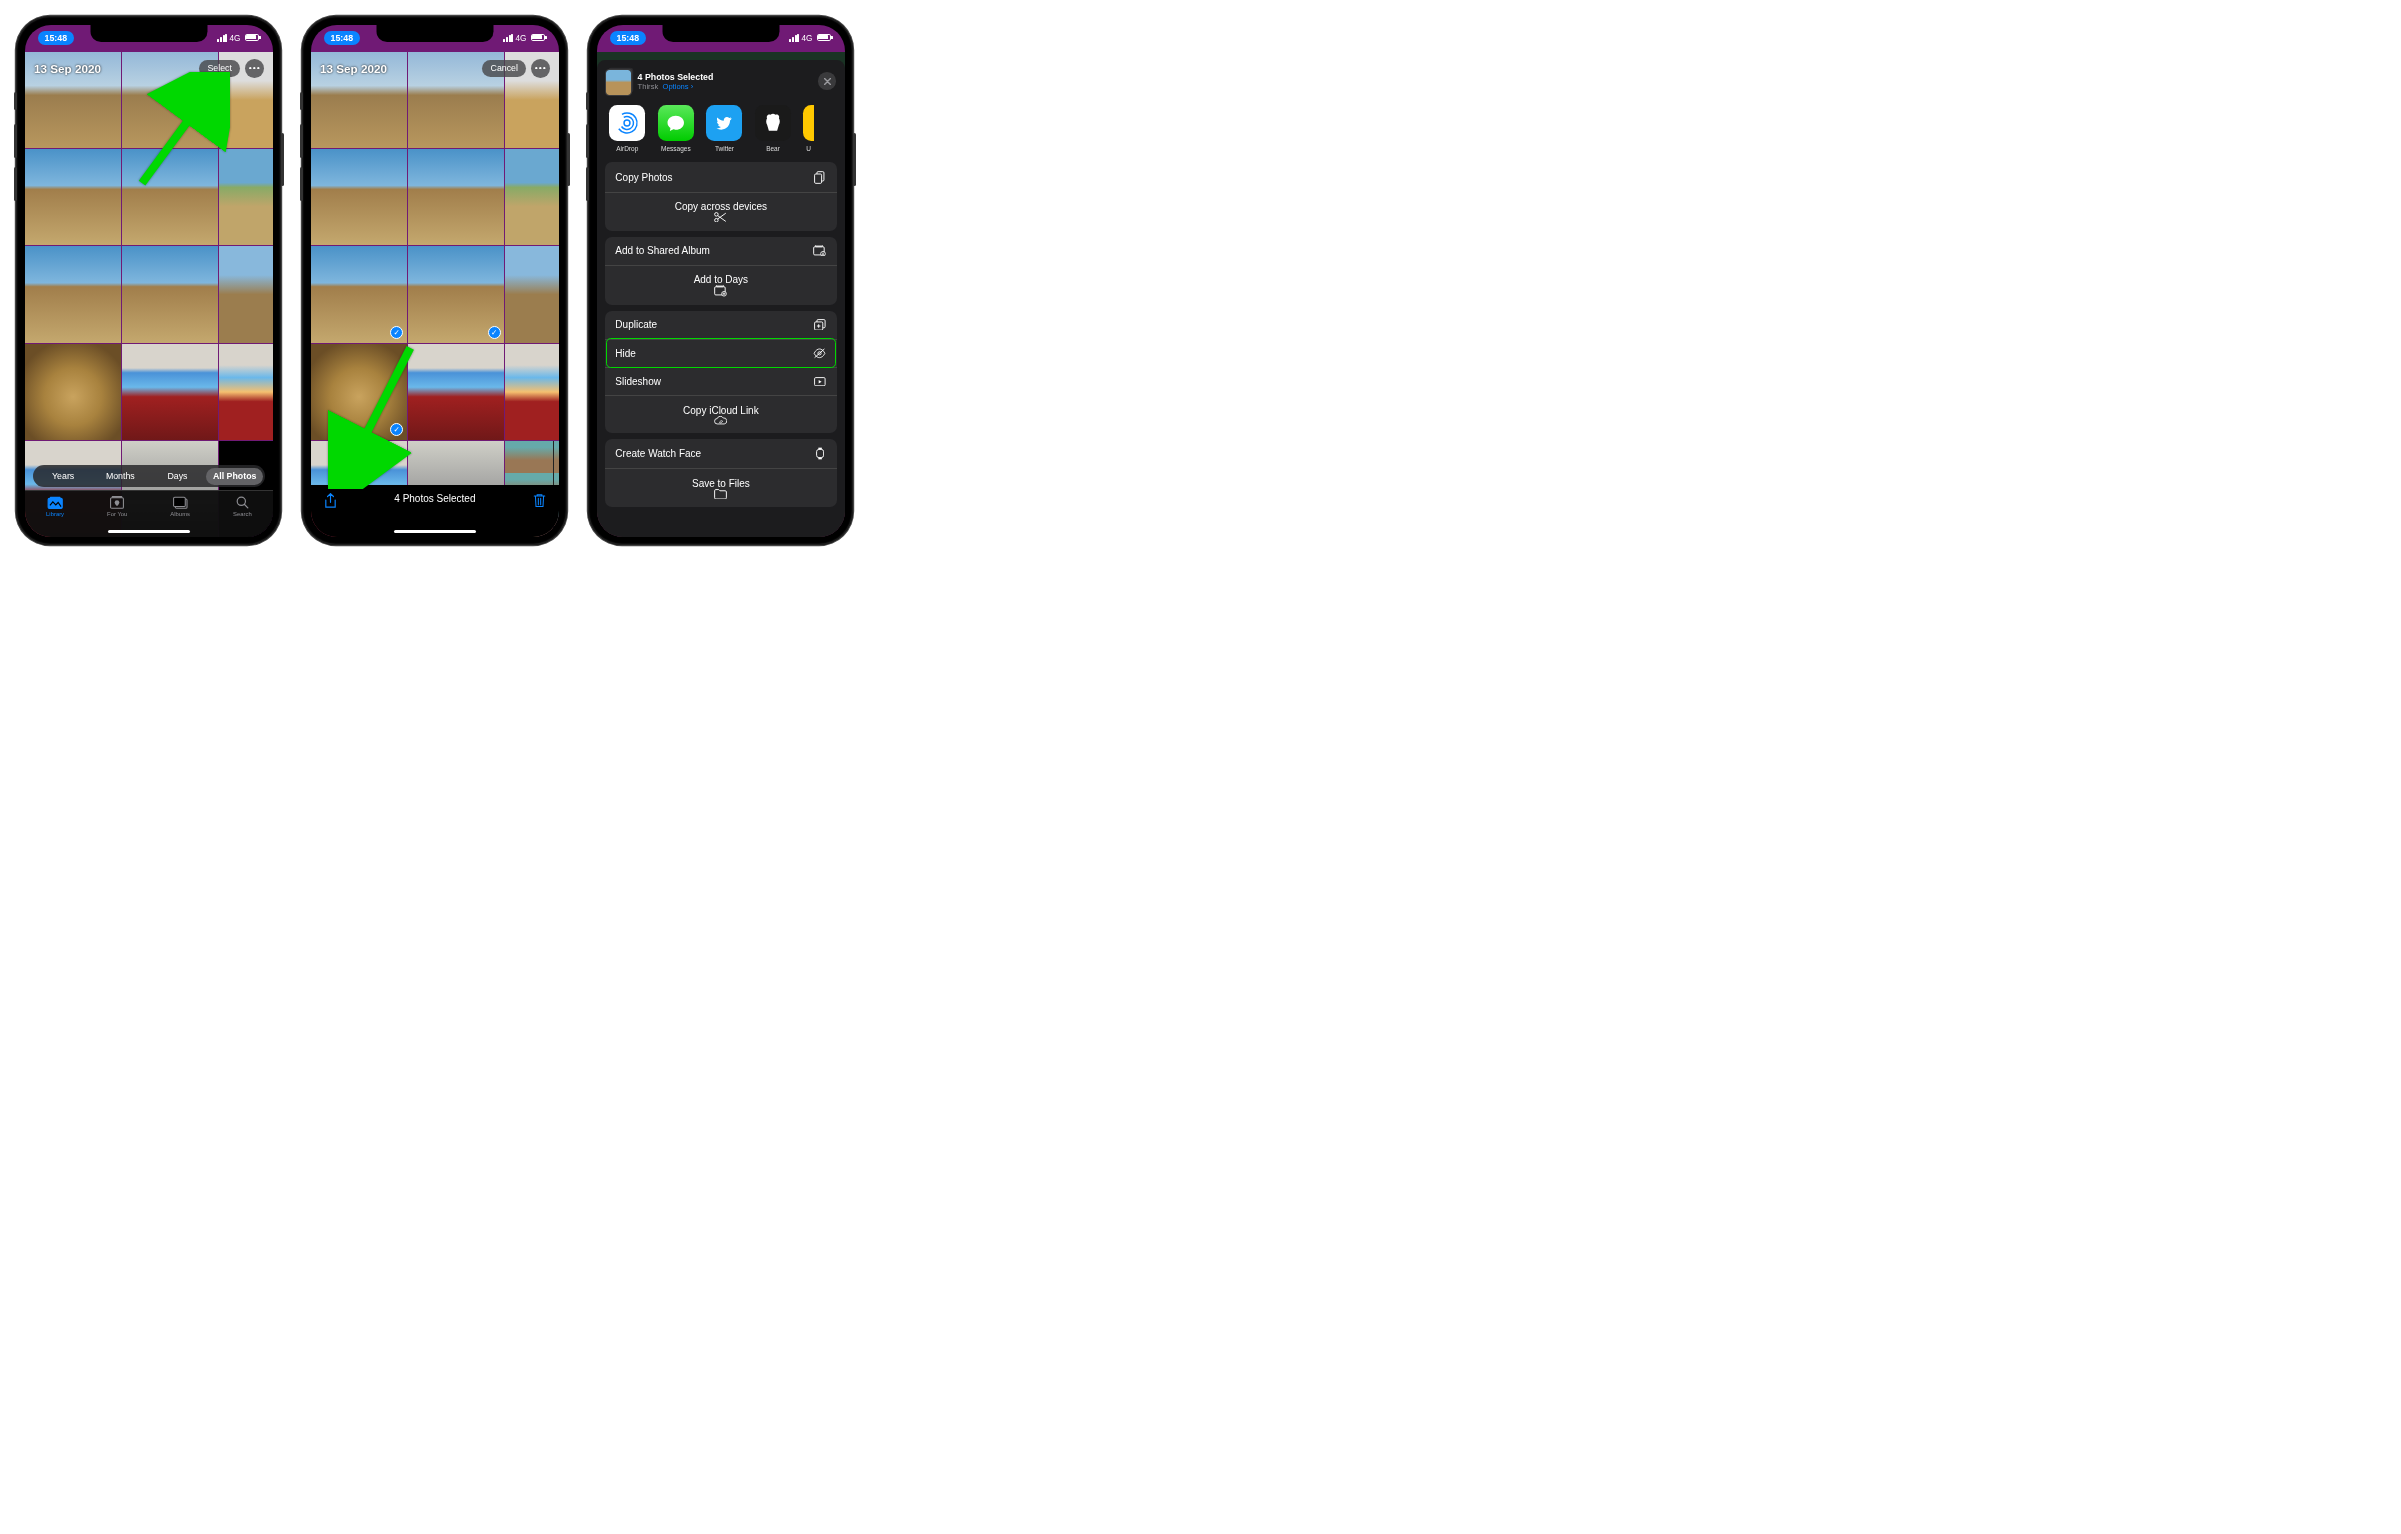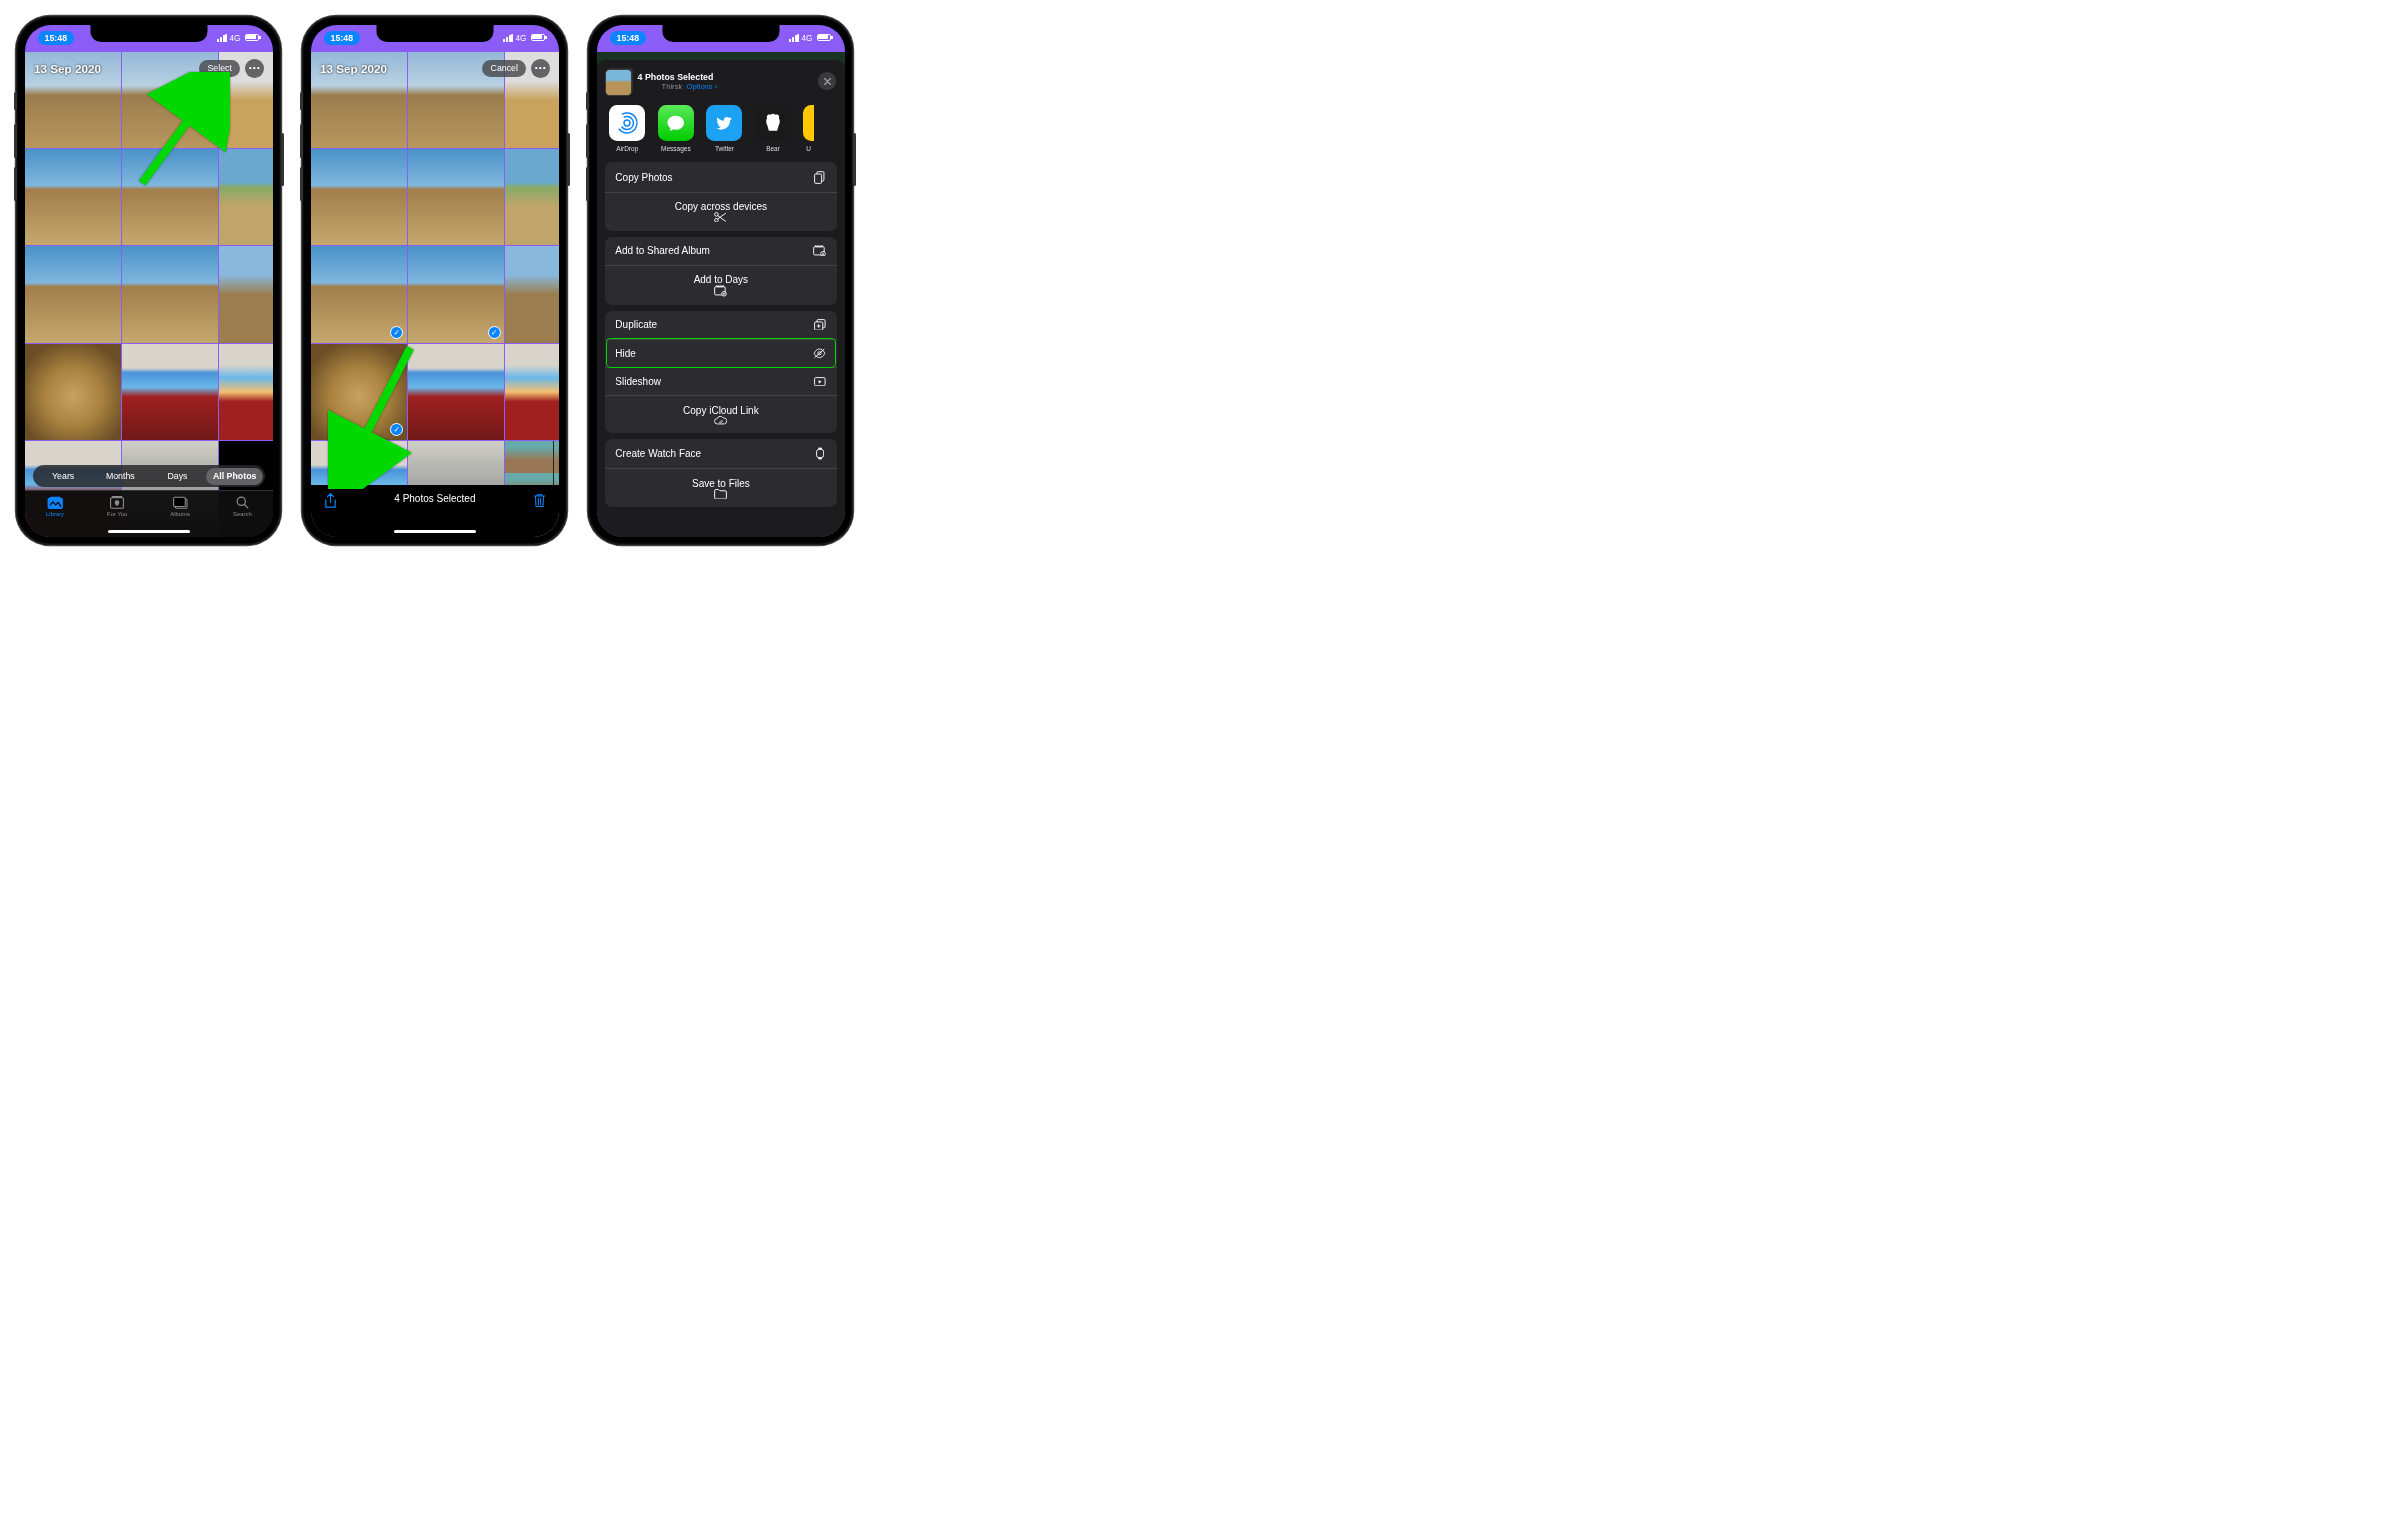--- a/index.html
+++ b/index.html
@@ -21,21 +21,21 @@
     box-shadow: inset 0 0 1.2px 1.2px #222, 0 0 0 1.2px #444;
   }
   .side-btn { position:absolute; background:#333; border-radius:1.8px; }
   .side-btn.l1 { left:-2.3px; top:76px; width:2.9px; height:17.6px; }
   .side-btn.l2 { left:-2.3px; top:108px; width:2.9px; height:34px; }
   .side-btn.l3 { left:-2.3px; top:151px; width:2.9px; height:34px; }
   .side-btn.r1 { right:-2.3px; top:117px; width:2.9px; height:53px; }
   .screen {
     width: 100%;
     height: 100%;
-    background: #8b5cf6;
+    background: #701a75;
     border-radius: 26px;
     overflow: hidden;
     position: relative;
     color: #fff;
   }
   .notch {
     position: absolute;
     top: 0; left: 50%;
     transform: translateX(-50%);
     width: 117px; height: 17.6px;
@@ -179,21 +179,21 @@
     display:flex; flex-direction:column;
     overflow:hidden;
   }
   .sheet-header {
     display:flex; align-items:center; gap:7px;
     padding: 8.2px 9.4px 5.9px;
   }
   .thumb { width:24.6px; height:24.6px; border-radius:2.9px; background: linear-gradient(to bottom,#7ab5dc 40%, #b8935a 50%); outline: 1.2px solid #3a3a3c; outline-offset: -0.6px; box-shadow: 1.2px -1.2px 0 #3a3a3c, 2.3px -2.3px 0 #2a2a2c; margin-top:2.3px; }
   .sheet-header-text { flex:1; }
   .sh-title { font-size:8.8px; font-weight:600; }
-  .sh-sub { font-size:7.6px; color:#8e8e93;margin-left:24px; }
+  .sh-sub { font-size:7.6px; color:#8e8e93; }
   .sh-sub .opts { color:#0a84ff; }
   .close-btn { width:17.6px; height:17.6px; border-radius:8.8px; background:#3a3a3c; display:flex; align-items:center; justify-content:center; color:#9a9a9e; cursor:pointer; font-size:8.2px; }
   .app-row {
     display:flex; gap:10.6px;
     padding: 4.7px 11.7px 10.6px;
     overflow: hidden;
   }
   .app-item { display:flex; flex-direction:column; align-items:center; gap:3.5px; width:38px; cursor:pointer; }
   .app-icon { width:36px; height:36px; border-radius:8.2px; display:flex; align-items:center; justify-content:center; font-size:19px; }
   .app-label { font-size:6.5px; color:#ddd; text-align:center; }

